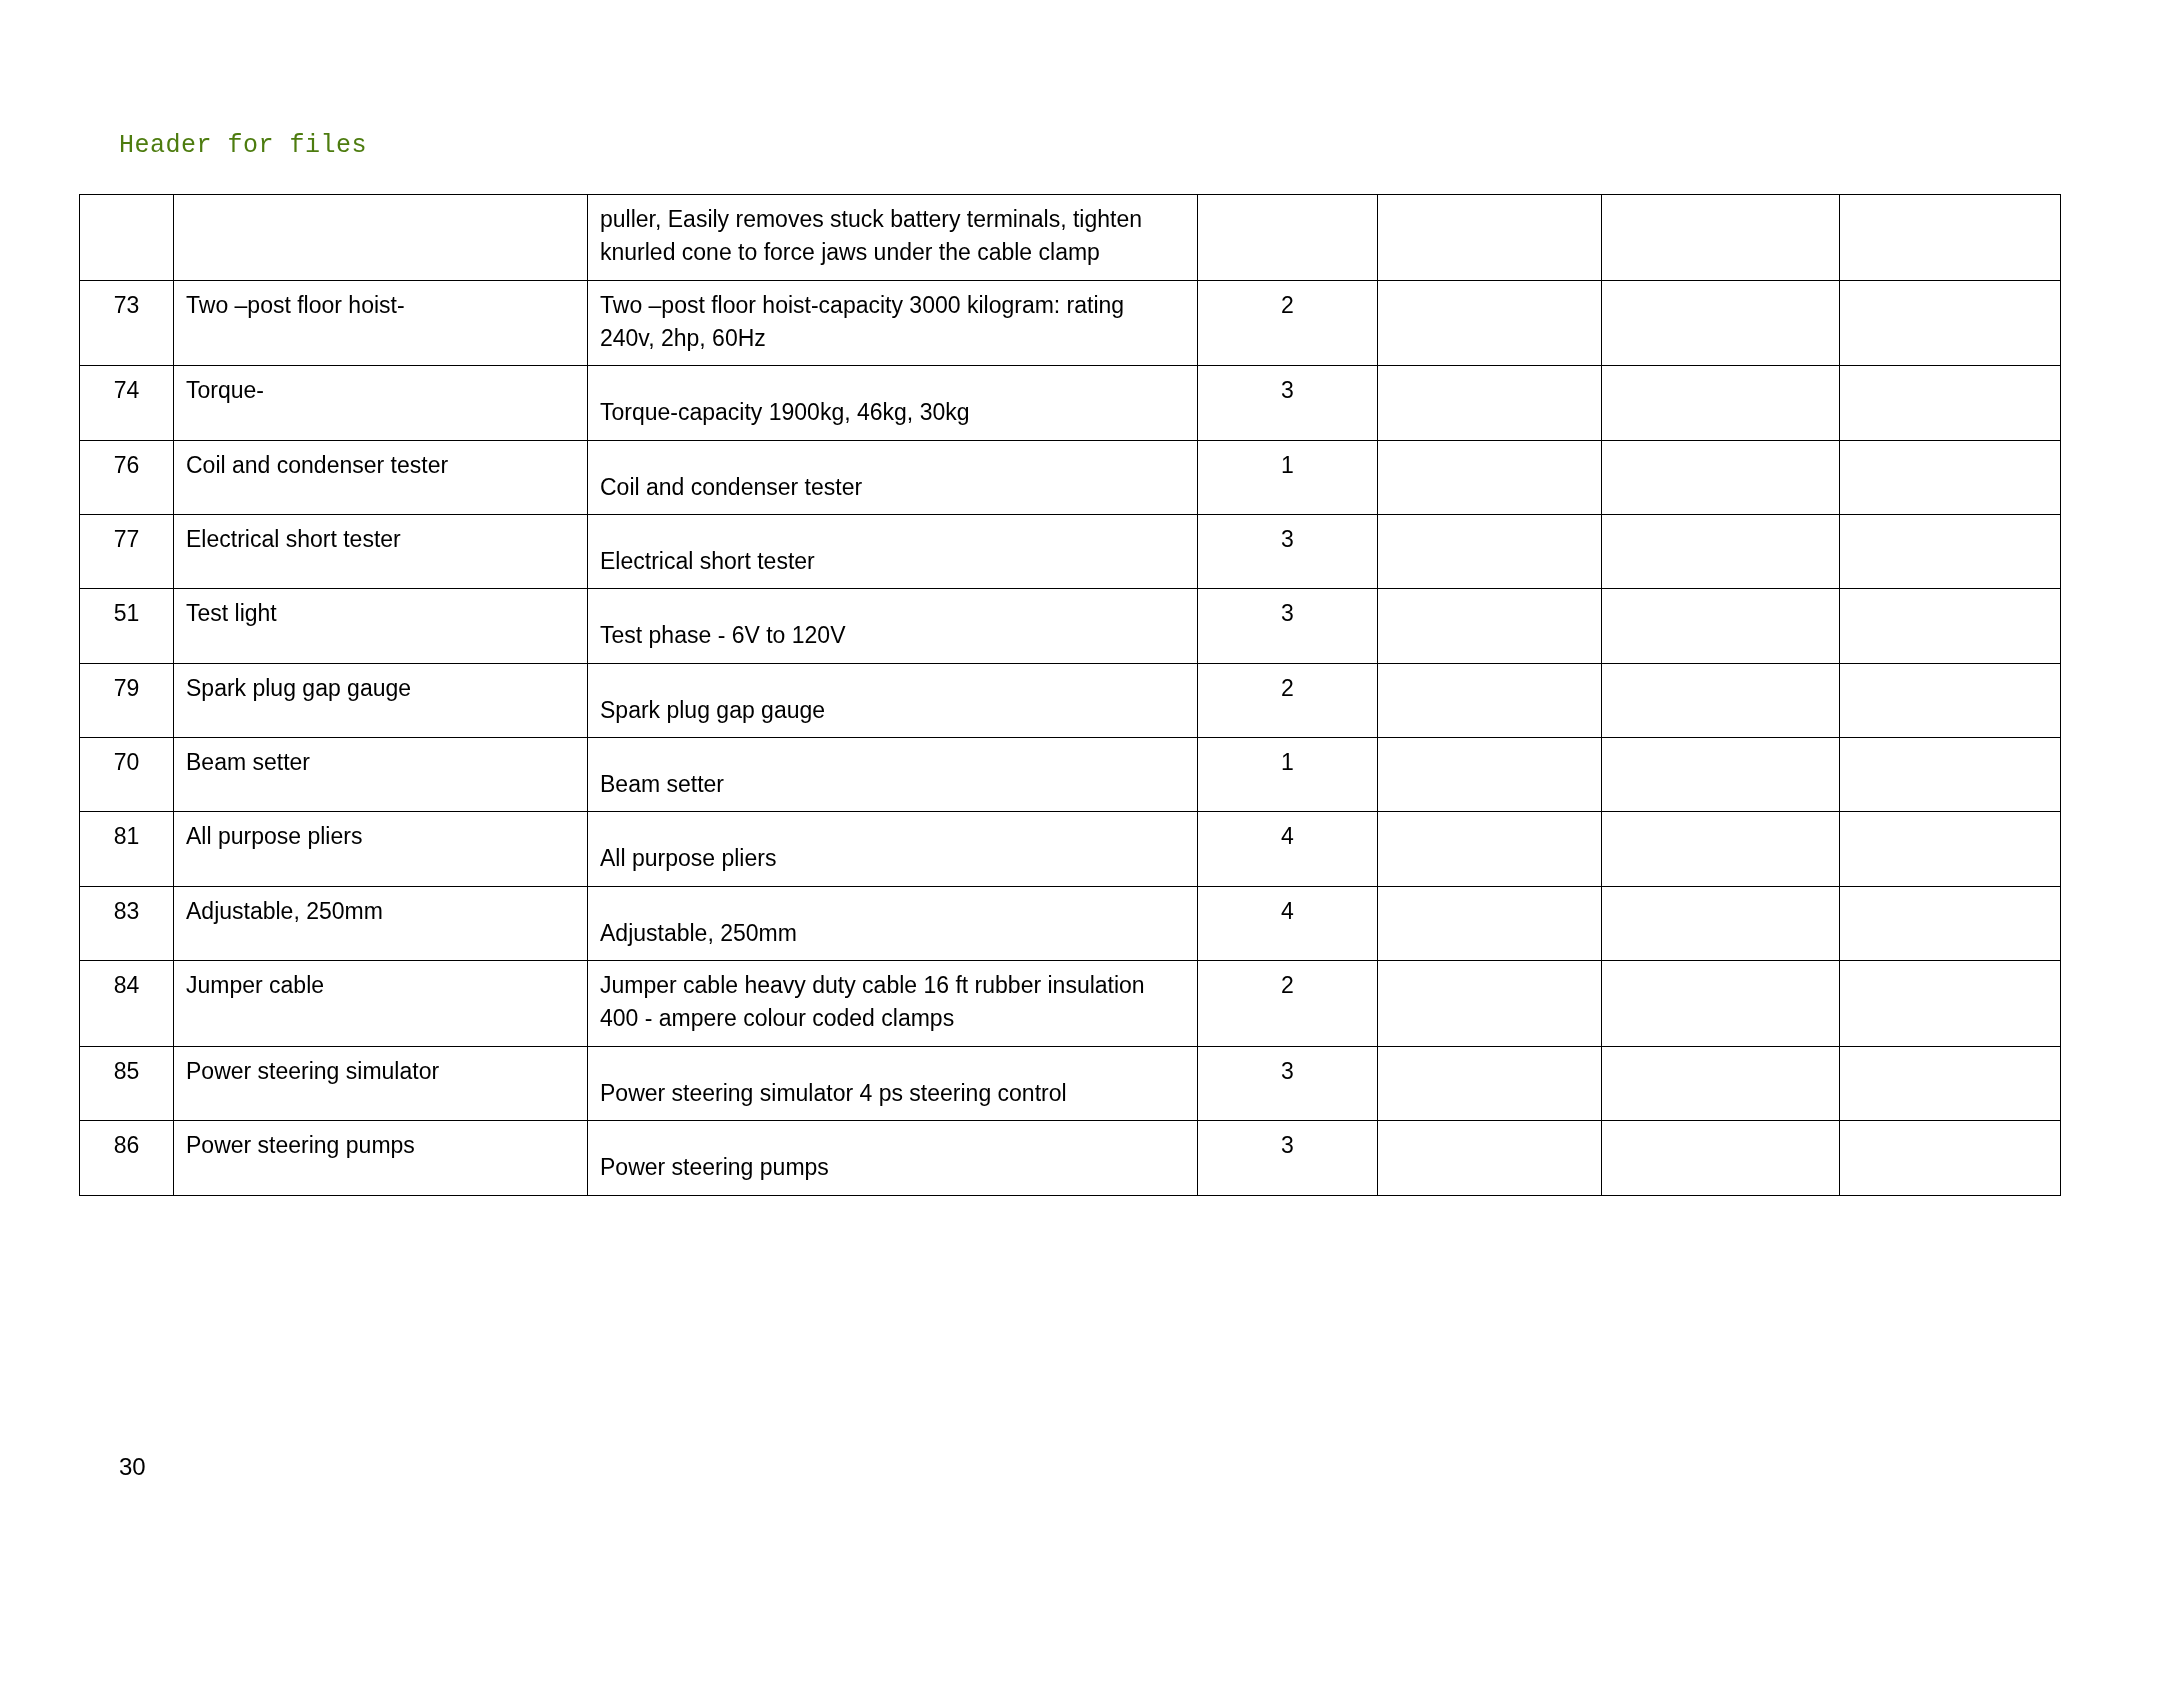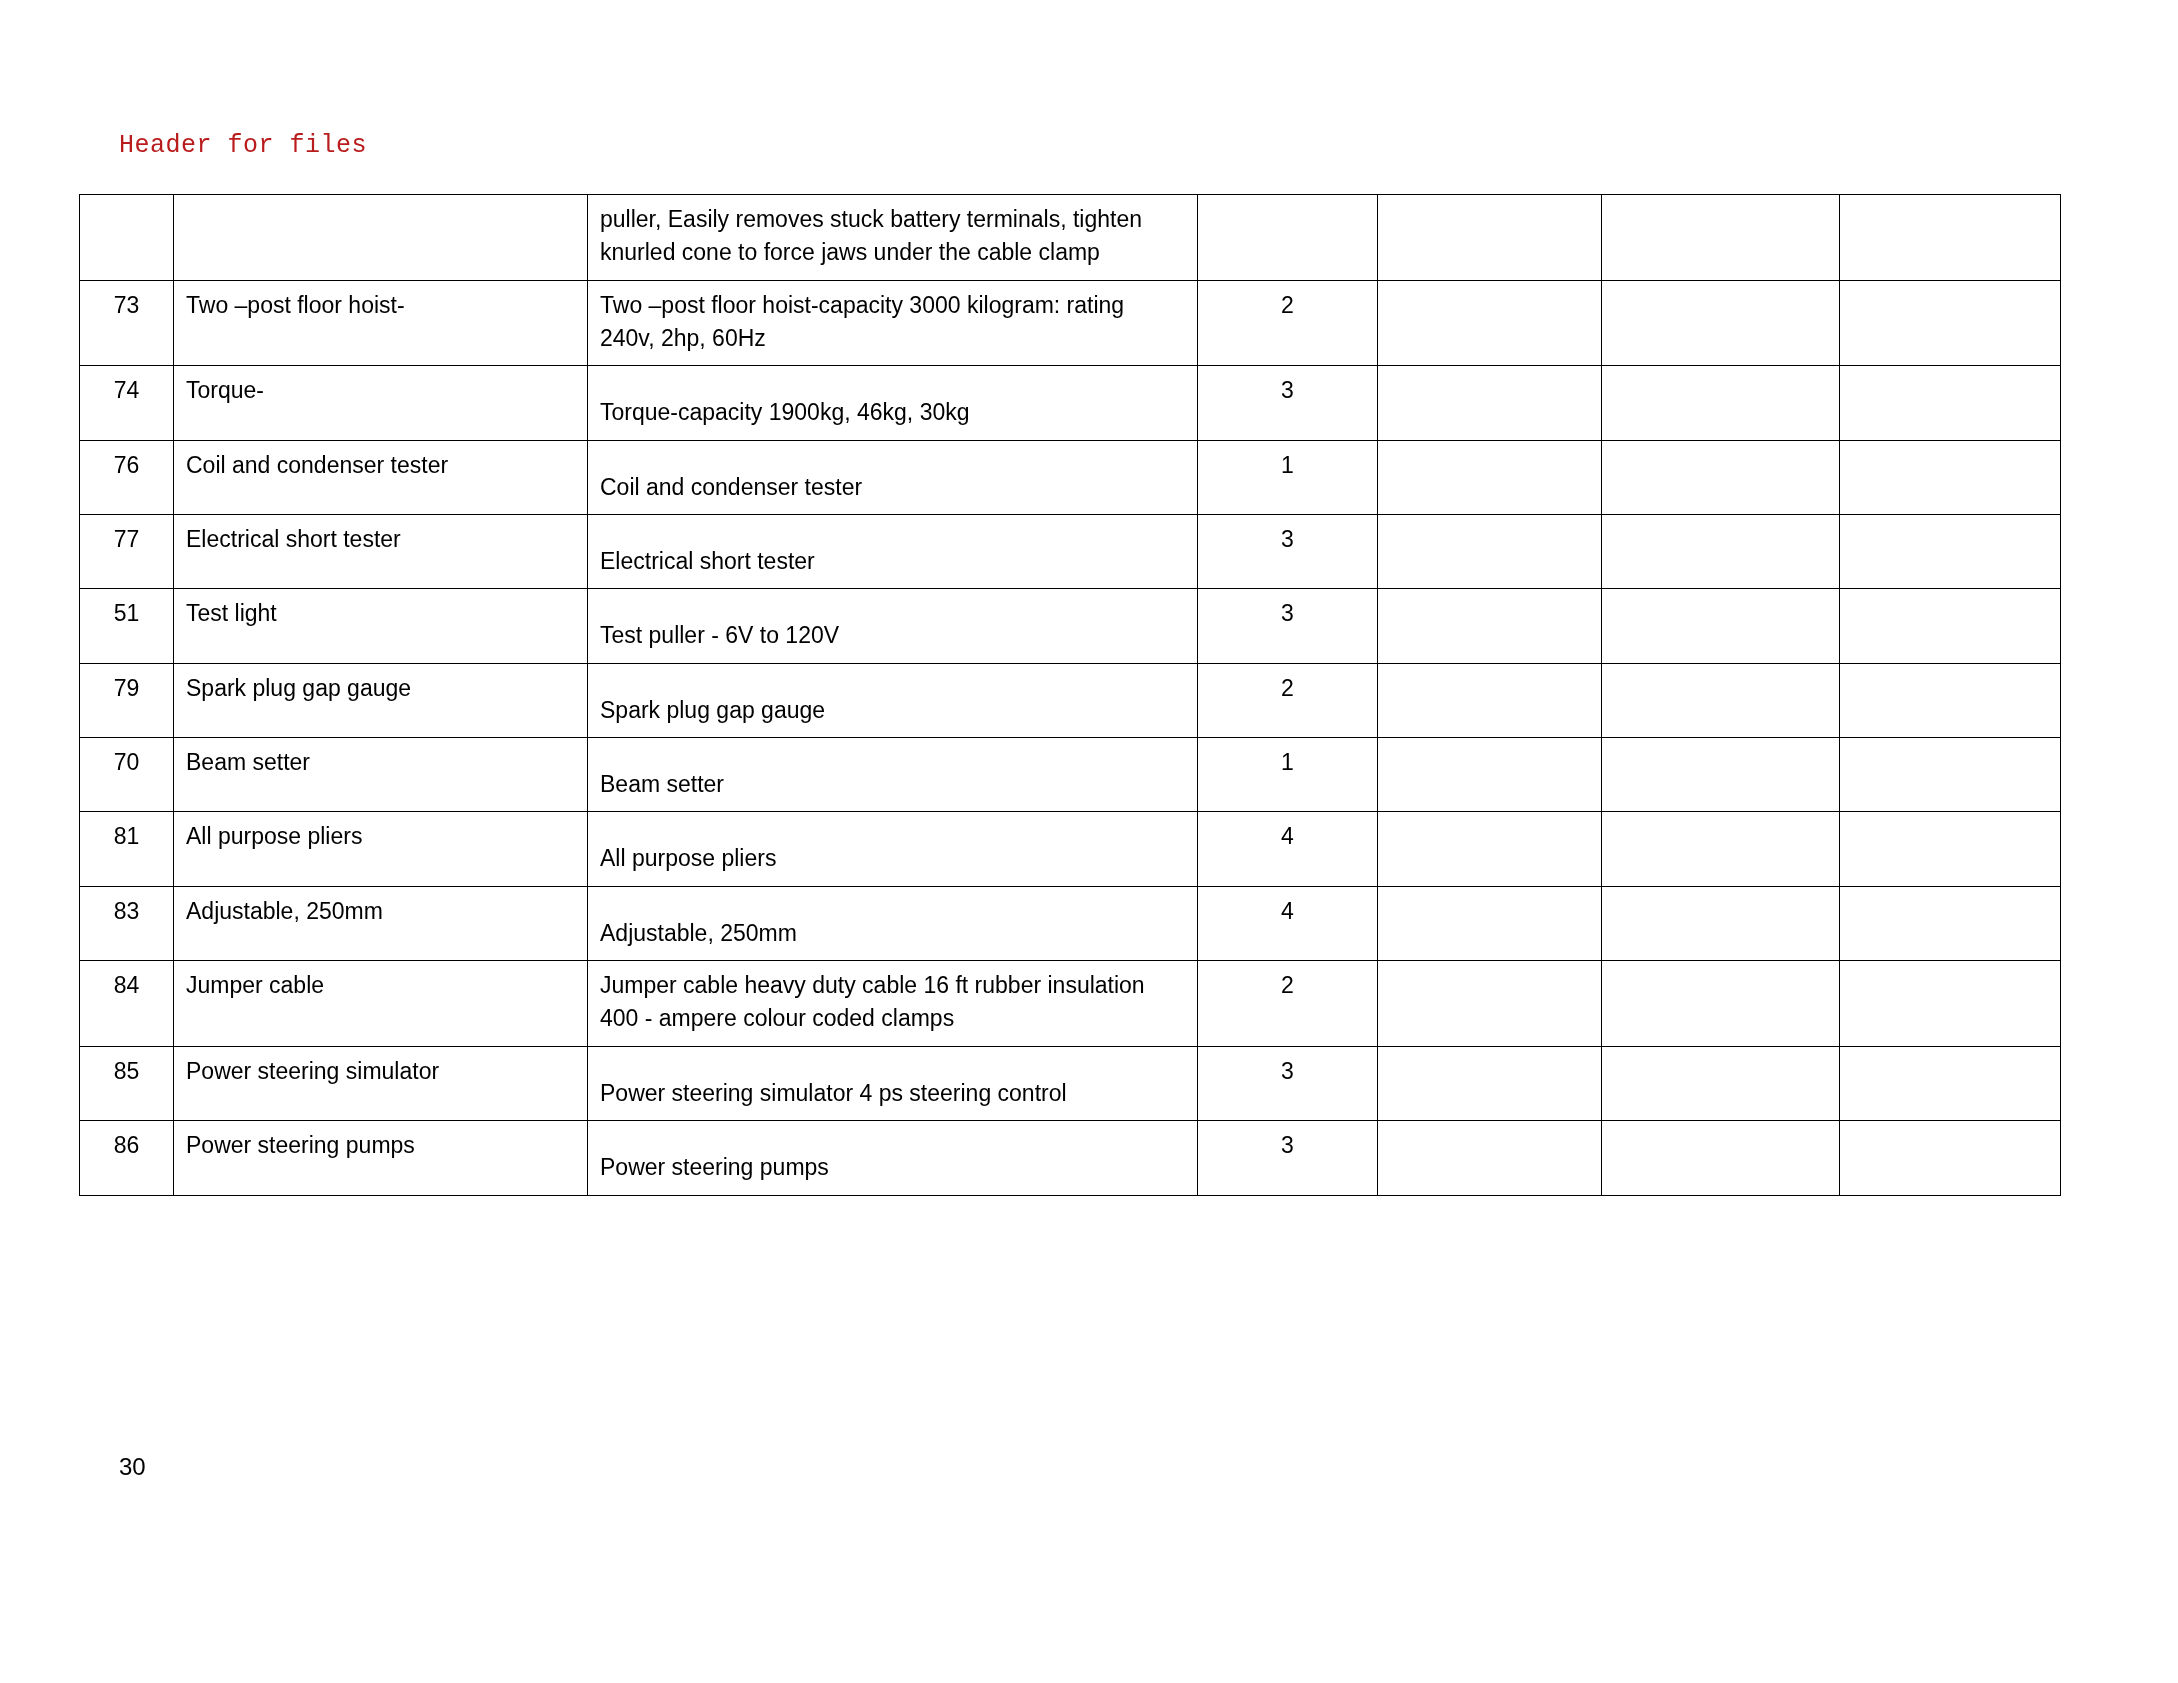--- a/index.html
+++ b/index.html
@@ -22,21 +22,21 @@
     height: 1683px;
     background: #ffffff;
   }
   .doc-header {
     position: absolute;
     left: 119px;
     top: 131px;
     font-family: "Liberation Mono", monospace;
     font-size: 25px;
     letter-spacing: 0.5px;
-    color: #b91c1c;
+    color: #4d7c0f;
     white-space: pre;
   }
   .table-wrap {
     position: absolute;
     left: 79px;
     top: 194px;
     width: 1980px;
   }
   table.inv {
     border-collapse: collapse;
@@ -159,21 +159,21 @@
             <td class="blank">&nbsp;</td>
             <td class="blank">&nbsp;</td>
             <td class="blank">&nbsp;</td>
           </tr>
           <tr>
             <td class="no">51</td>
             <td class="item">
               <span class="item-upper">Test light</span>
             </td>
             <td class="desc">
-              <span class="desc-lower">Test puller - 6V to 120V</span>
+              <span class="desc-lower">Test phase - 6V to 120V</span>
             </td>
             <td class="qty">3</td>
             <td class="blank">&nbsp;</td>
             <td class="blank">&nbsp;</td>
             <td class="blank">&nbsp;</td>
           </tr>
           <tr>
             <td class="no">79</td>
             <td class="item">
               <span class="item-upper">Spark plug gap gauge</span>

